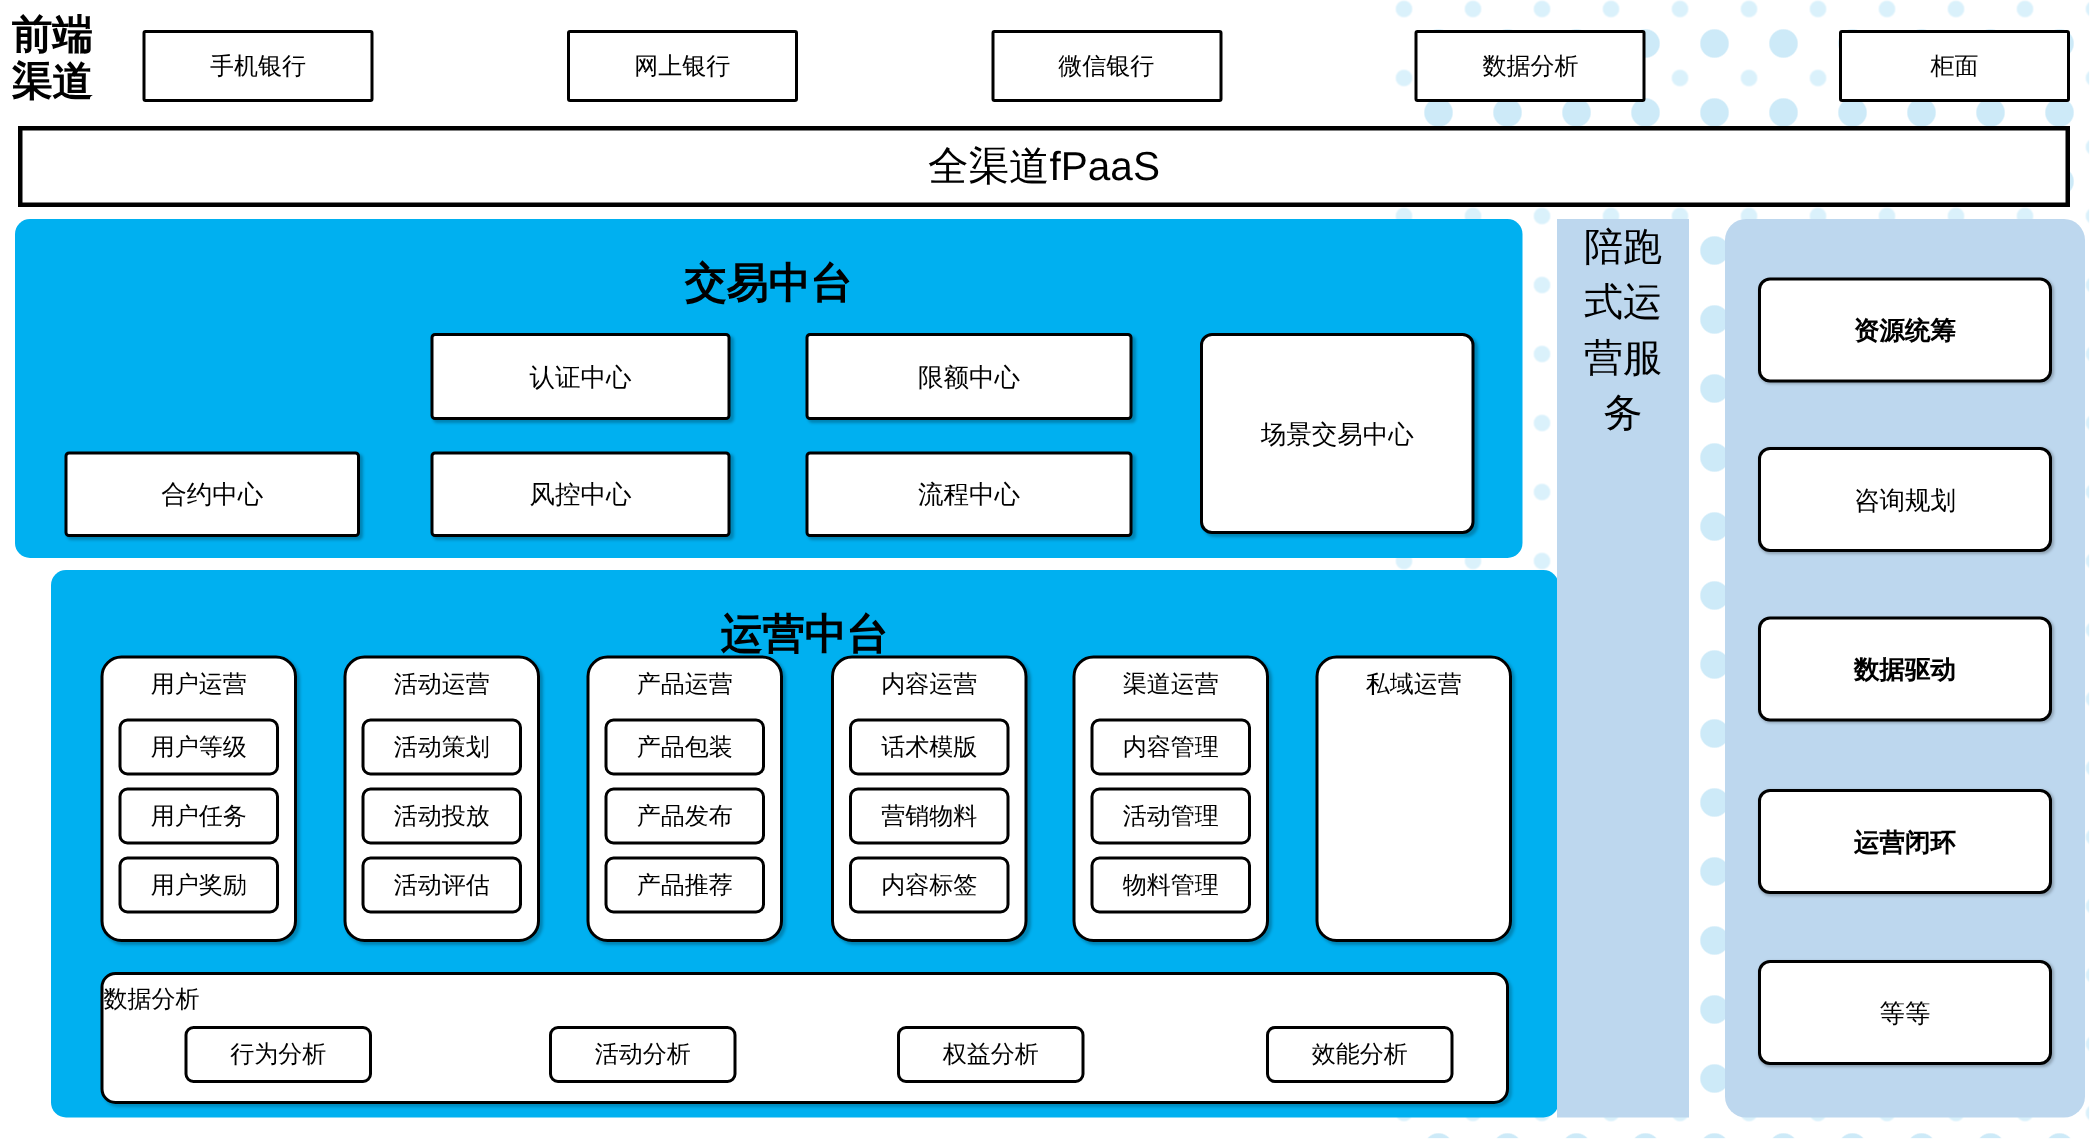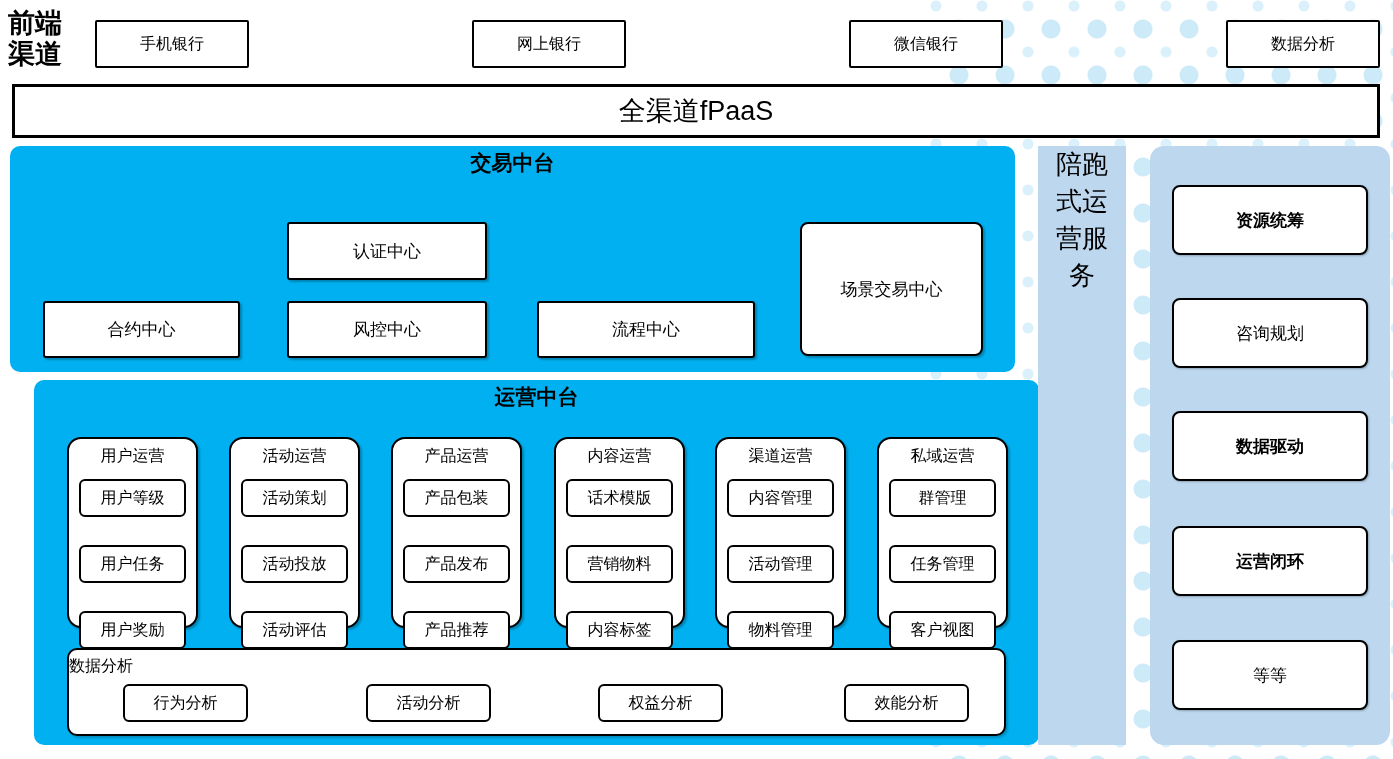--- a/index.html
+++ b/index.html
@@ -40,21 +40,21 @@
   .fpaas {
     position:absolute; left:12px; top:84px; width:1368px; height:54px;
     background:#fff; border:3px solid #000;
     display:flex; align-items:center; justify-content:center;
     font-size:27px;
   }
 
   .platform { position:absolute; background:#00b0f0; border-radius:10px; }
   .trade { left:10px; top:146px; width:1005px; height:226px; }
   .ops   { left:10px; top:380px; width:1005px; height:365px;margin-left:24px; }
-  .platform-title { text-align:center; padding-top:3px; font-size:21px; }
+  .platform-title { text-align:center; padding-top:24px; font-size:28px; }
 
   .wbox {
     position:absolute; background:#fff; border:2px solid #000;
     display:flex; align-items:center; justify-content:center;
     font-size:17px; border-radius:3px;
     box-shadow:2px 2px 2px rgba(0,0,0,0.25);
   }
   .c0 { left:33px;  top:76px;  width:197px; height:58px; }
   .c1 { left:277px; top:76px;  width:200px; height:58px; }
   .c2 { left:527px; top:76px;  width:218px; height:58px; }
@@ -64,21 +64,21 @@
   .scene { left:790px; top:76px; width:183px; height:134px; border-radius:8px; }
 
   .op-col {
     position:absolute; top:57px; width:131px; height:191px;
     background:#fff; border:2px solid #000; border-radius:14px;
     box-shadow:2px 2px 2px rgba(0,0,0,0.25);
   }
   .col0 { left:33px; }  .col1 { left:195px; } .col2 { left:357px; }
   .col3 { left:520px; } .col4 { left:681px; } .col5 { left:843px; }
   .op-col-title { text-align:center; padding-top:7px; font-size:16px; }
-  .op-items { display:flex; flex-direction:column; gap:28px; padding:12px 10px 0 10px; }
+  .op-items { display:flex; flex-direction:column; gap:8px; padding:12px 10px 0 10px; }
   .op-item {
     height:38px; background:#fff; border:2px solid #000; border-radius:6px;
     display:flex; align-items:center; justify-content:center; font-size:16px;
   }
 
   .analysis {
     position:absolute; left:33px; top:268px; width:939px; height:88px;
     background:#fff; border:2px solid #000; border-radius:10px;
     box-shadow:2px 2px 2px rgba(0,0,0,0.2);
   }
@@ -122,27 +122,29 @@
 
   <div class="dots"></div>
 
   <div class="front-label">前端
 渠道</div>
   <div class="channels">
     <div class="channel-box">手机银行</div>
     <div class="channel-box">网上银行</div>
     <div class="channel-box">微信银行</div>
     <div class="channel-box">数据分析</div>
+    <div class="channel-box">柜面</div>
   </div>
 
   <div class="fpaas">全渠道fPaaS</div>
 
   <div class="platform trade">
     <div class="platform-title serif-title">交易中台</div>
     <div class="wbox c1">认证中心</div>
+    <div class="wbox c2">限额中心</div>
     <div class="wbox c3">合约中心</div>
     <div class="wbox c4">风控中心</div>
     <div class="wbox c5">流程中心</div>
     <div class="wbox scene">场景交易中心</div>
   </div>
 
   <div class="platform ops">
     <div class="platform-title serif-title">运营中台</div>
 
     <div class="op-col col0">
@@ -185,25 +187,20 @@
       <div class="op-col-title">渠道运营</div>
       <div class="op-items">
         <div class="op-item">内容管理</div>
         <div class="op-item">活动管理</div>
         <div class="op-item">物料管理</div>
       </div>
     </div>
 
     <div class="op-col col5">
       <div class="op-col-title">私域运营</div>
-      <div class="op-items">
-        <div class="op-item">群管理</div>
-        <div class="op-item">任务管理</div>
-        <div class="op-item">客户视图</div>
-      </div>
     </div>
 
     <div class="analysis">
       <div class="analysis-title">数据分析</div>
       <div class="an-box an0">行为分析</div>
       <div class="an-box an1">活动分析</div>
       <div class="an-box an3">效能分析</div>
       <div class="an-box an2">权益分析</div>
     </div>
   </div>

